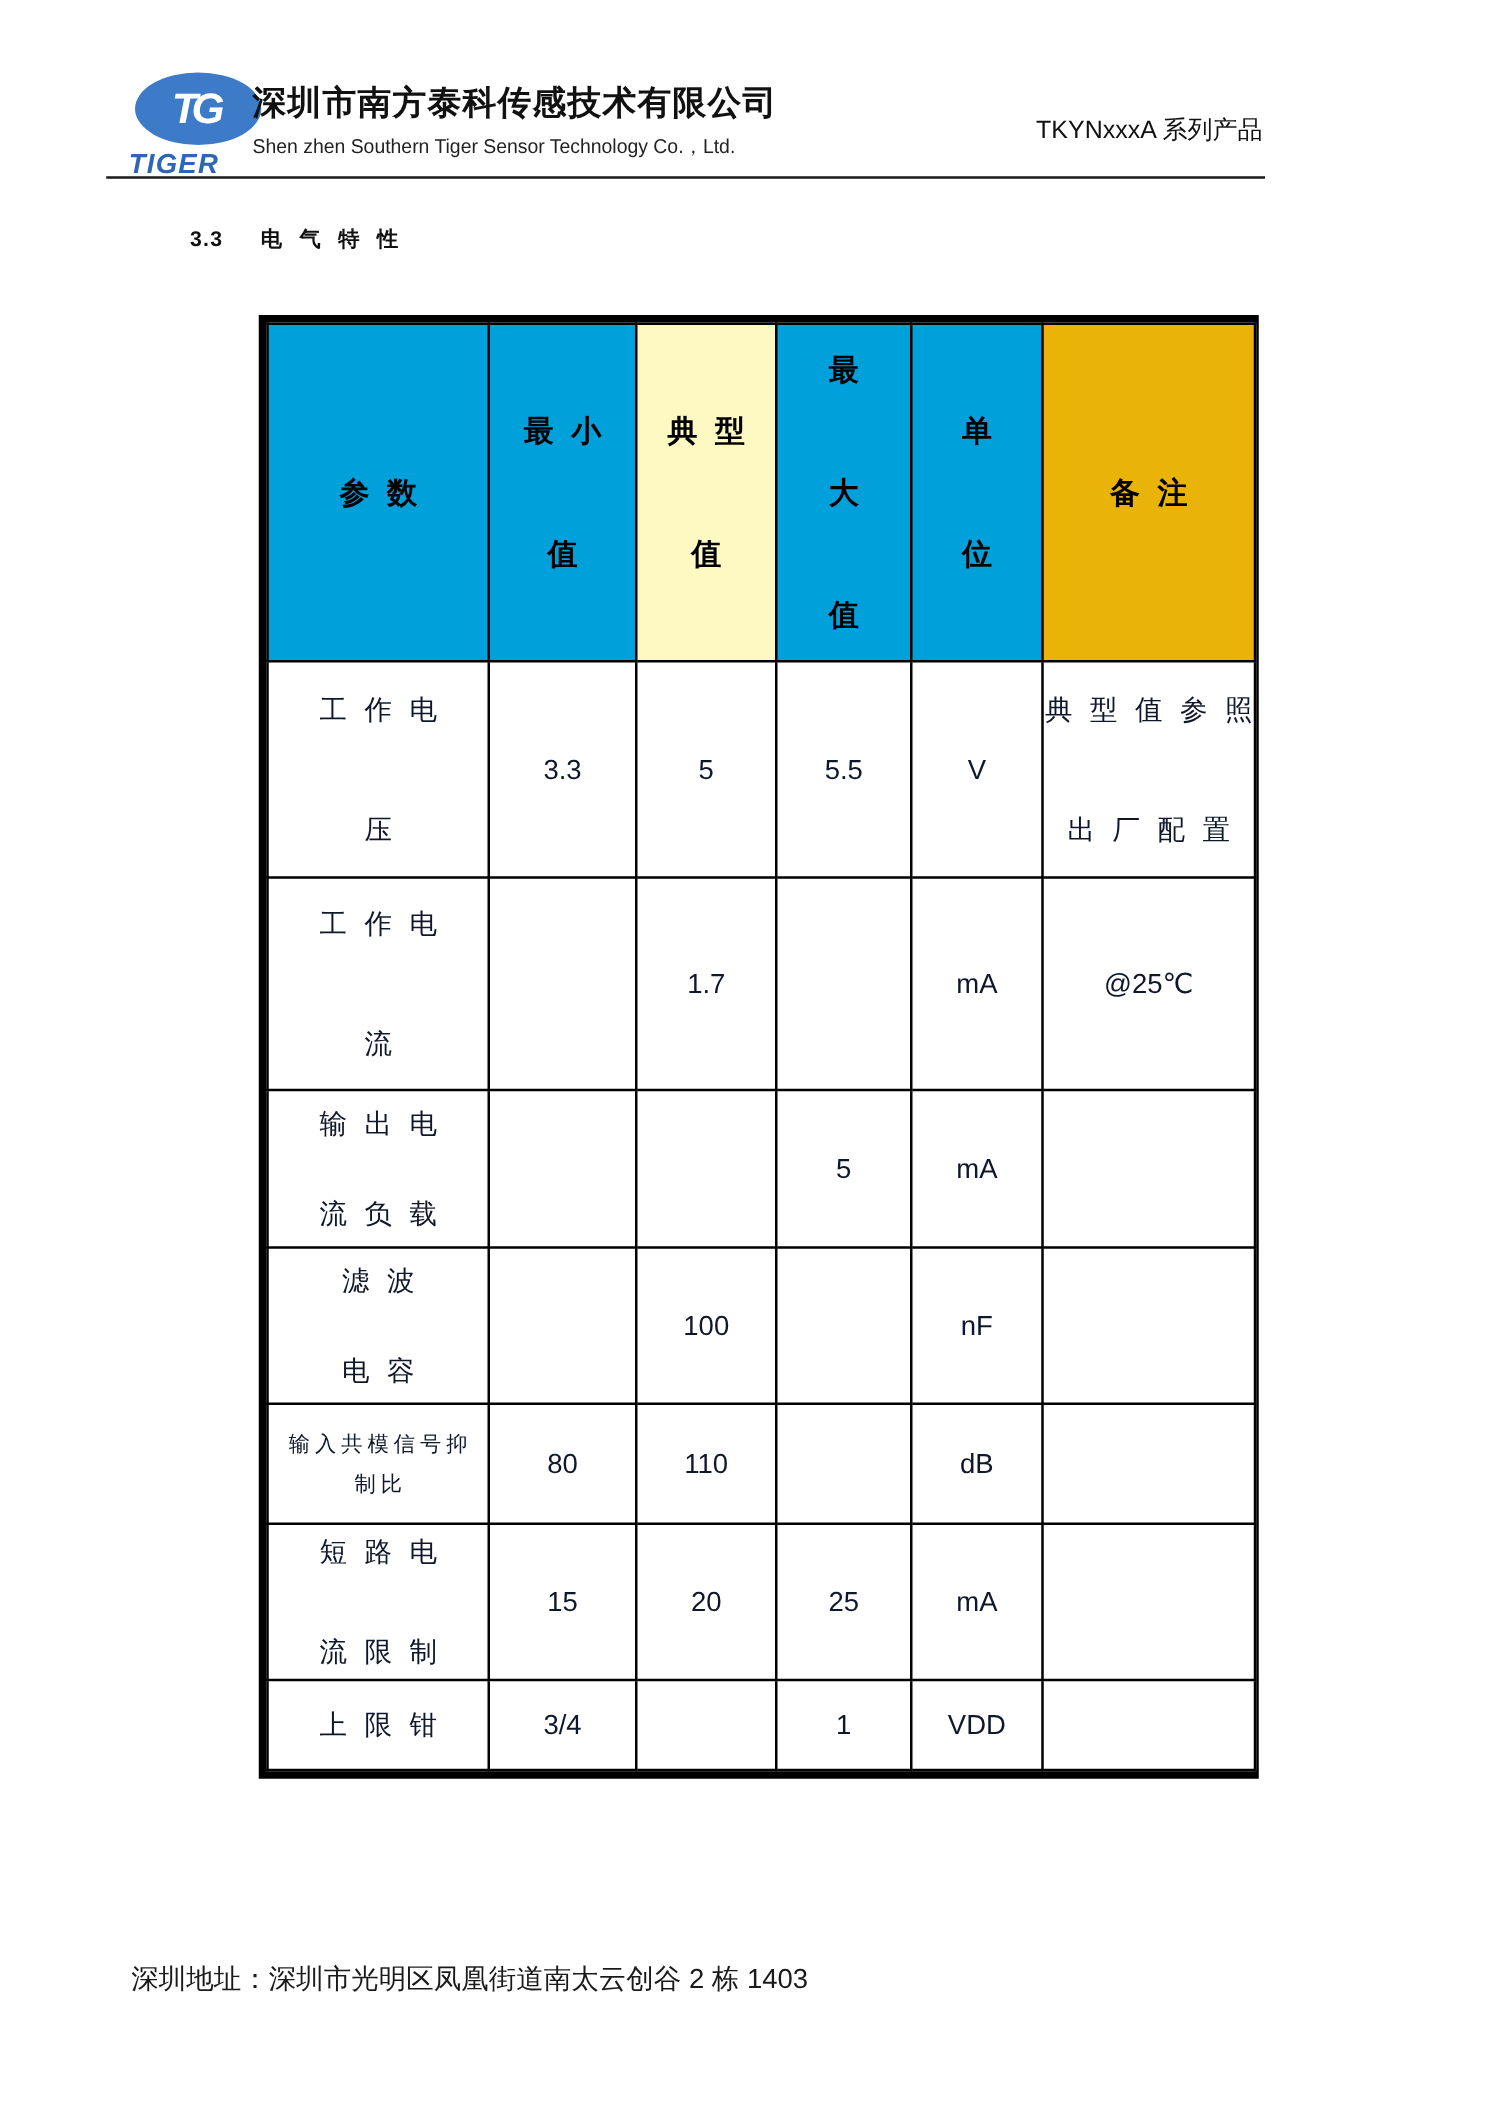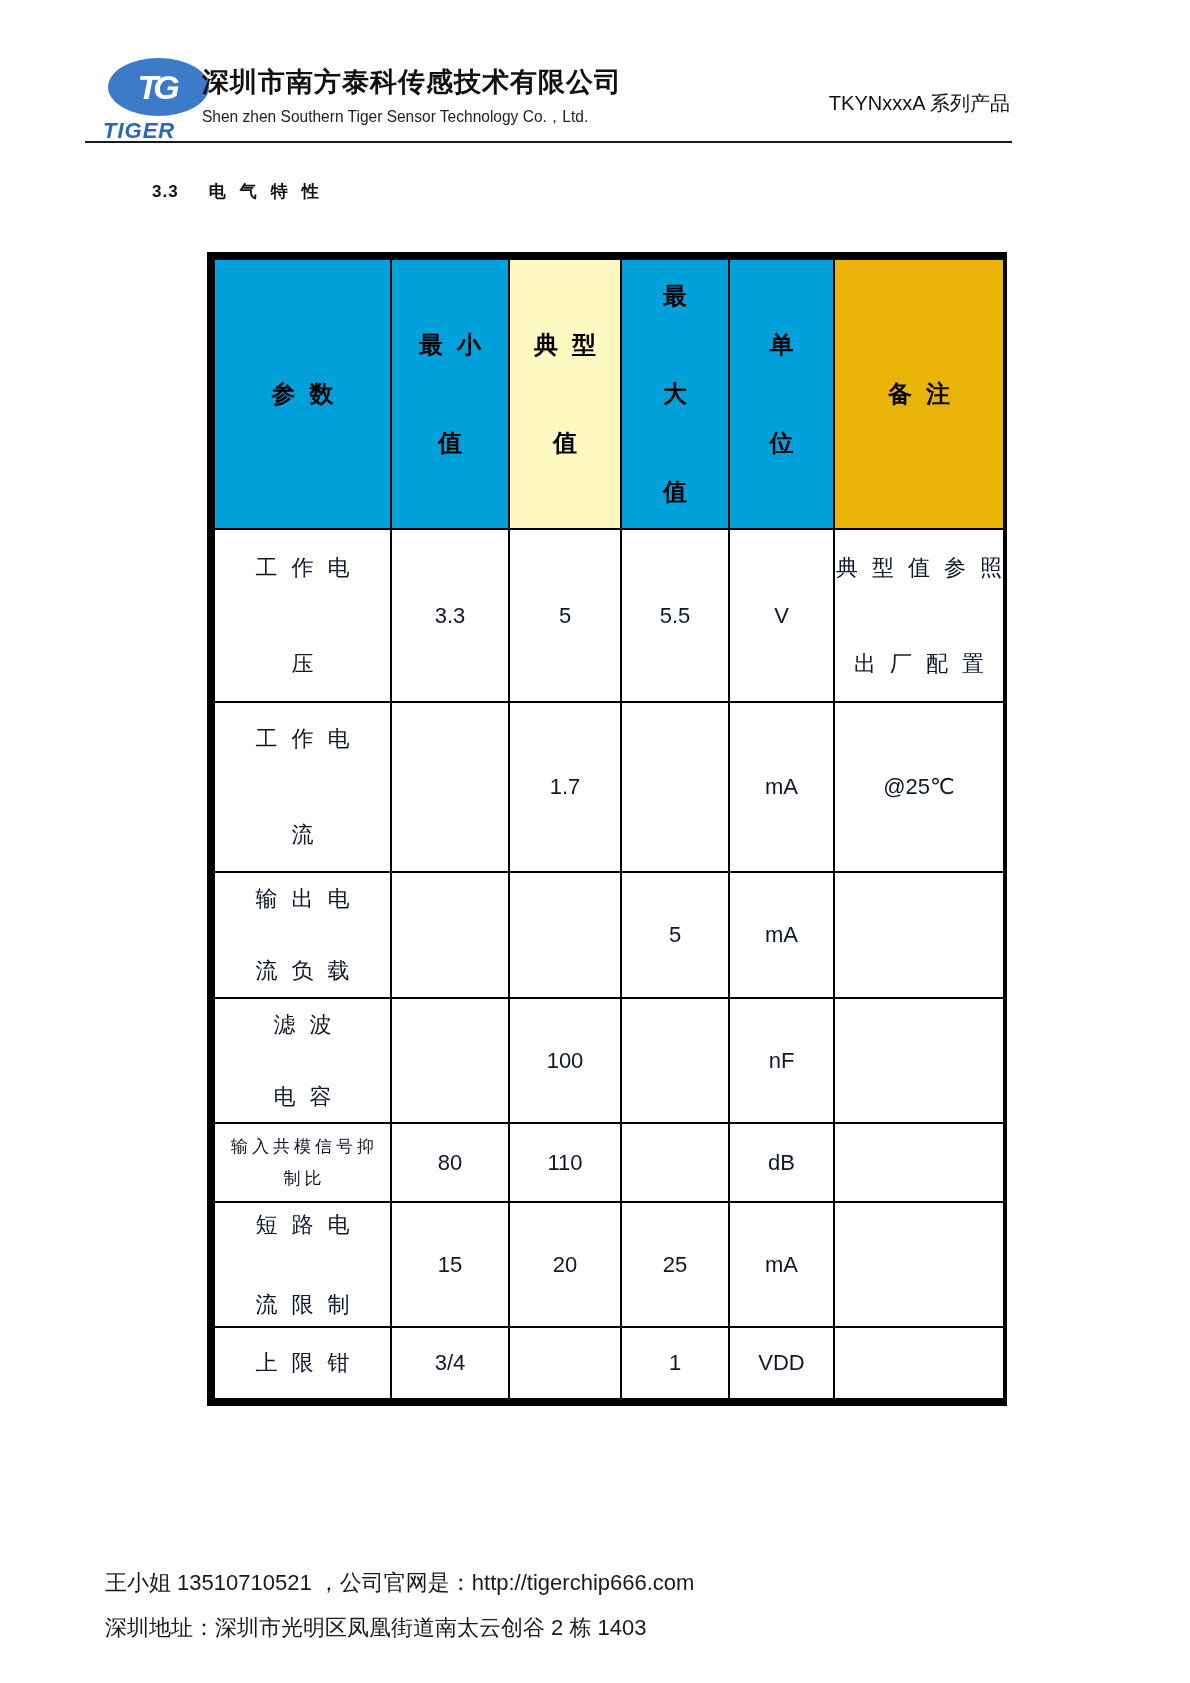--- a/index.html
+++ b/index.html
@@ -171,21 +171,21 @@
               <div class="line ls">滤波</div>
               <div class="line ls">电容</div>
             </div>
           </td>
           <td></td>
           <td>100</td>
           <td></td>
           <td>nF</td>
           <td></td>
         </tr>
-        <tr style="height: 79px;">
+        <tr style="height: 96px;">
           <td class="small">
             <div class="lines gap-sm">
               <div class="line ls">输入共模信号抑</div>
               <div class="line ls">制比</div>
             </div>
           </td>
           <td>80</td>
           <td>110</td>
           <td></td>
           <td>dB</td>
@@ -214,15 +214,14 @@
           <td></td>
           <td>1</td>
           <td>VDD</td>
           <td></td>
         </tr>
       </tbody>
   </table>
 </div>
 
 <div class="abs footer">
-  <div>王小姐 13510710521 ，公司官网是：http://tigerchip666.com</div>
   <div>深圳地址：深圳市光明区凤凰街道南太云创谷 2 栋 1403</div>
 </div>
 
 </body></html>

